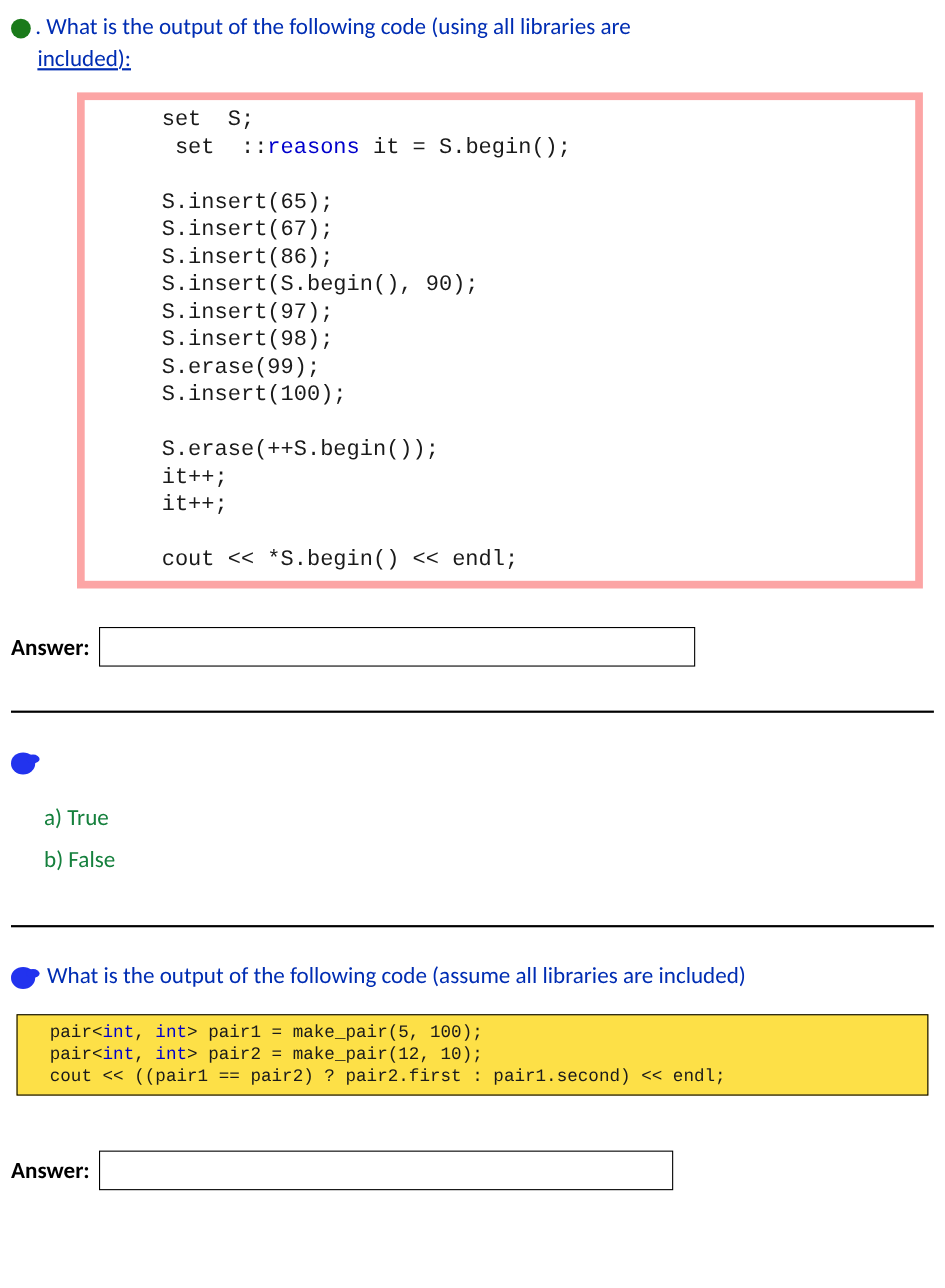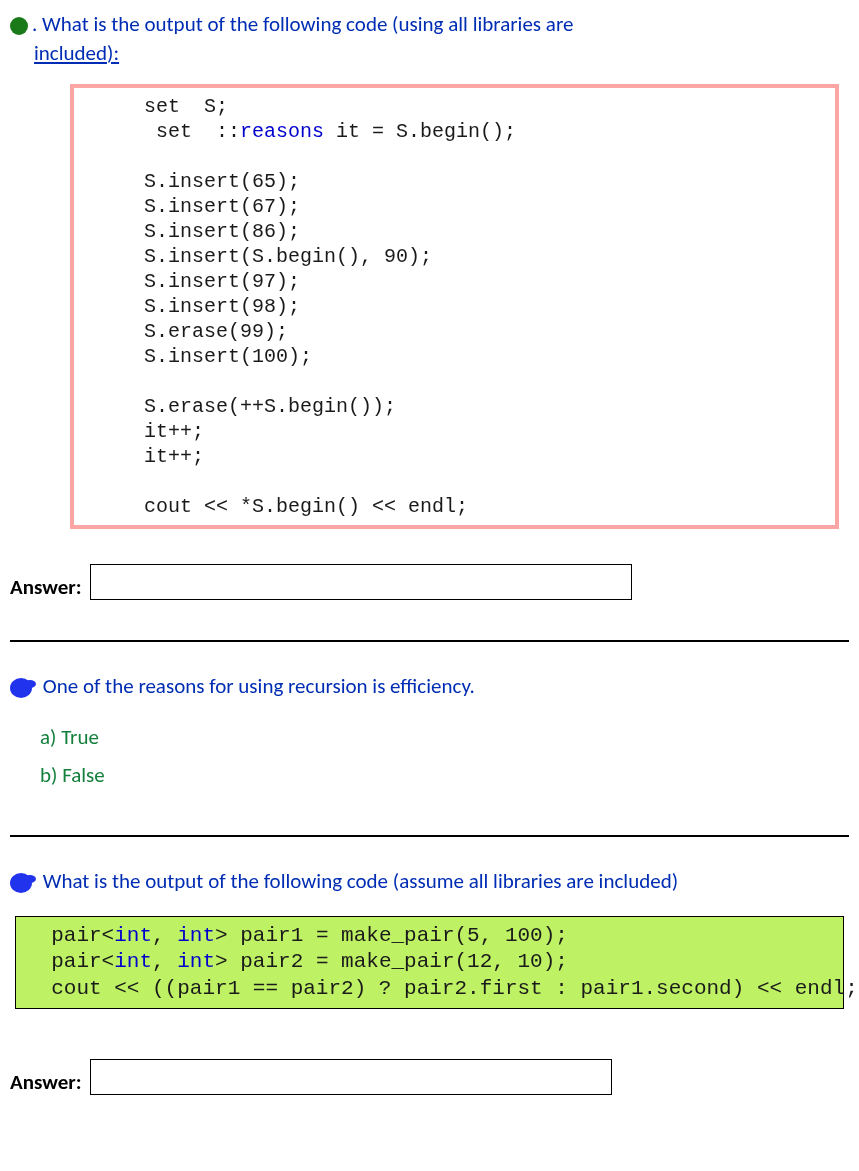--- a/index.html
+++ b/index.html
@@ -40,44 +40,44 @@
     content:"";
     position:absolute;
     width:12px;
     height:8px;
     background:#2233ee;
     border-radius:50%;
     right:-4px;
     top:2px;
   }
   .code-box {
-    border: 4px solid #fca5a5;
+    border: 7px solid #fca5a5;
     margin-left: 60px;
     margin-right: 10px;
     padding: 6px 10px 6px 10px;
     font-family: Consolas, 'Courier New', monospace;
     font-size: 20px;
     line-height: 1.25;
     white-space: pre;
     background: #fff;
   }
   .code-box2 {
     border: 1px solid #000;
     margin: 0 5px 0 5px;
     padding: 6px 10px 6px 10px;
     font-family: Consolas, 'Courier New', monospace;
-    font-size: 21px;
+    font-size: 16px;
     line-height: 1.25;
     white-space: pre;
-    background: #bef264;
+    background: #fde047;
   }
   .kw { color: #0000cc; }
   .answer-row {
     display: flex;
-    align-items: flex-end;
+    align-items: center;
     margin-top: 35px;
     margin-bottom: 40px;
   }
   .answer-label {
     font-weight: bold;
     color: #000;
     margin-right: 8px;
     font-size: 21px;
   }
   .answer-box {
@@ -132,21 +132,20 @@
 
 <div class="answer-row">
   <span class="answer-label">Answer:</span>
   <div class="answer-box"></div>
 </div>
 
 <hr class="sep">
 
 <div class="question-text">
   <span class="bullet-blue"></span>
-  <span>One of the reasons for using recursion is efficiency.</span>
 </div>
 <div class="options">
   <div>a)  True</div>
   <div>b)  False</div>
 </div>
 
 <hr class="sep">
 
 <div class="question-text" style="margin-bottom:20px;">
   <span class="bullet-blue"></span>

